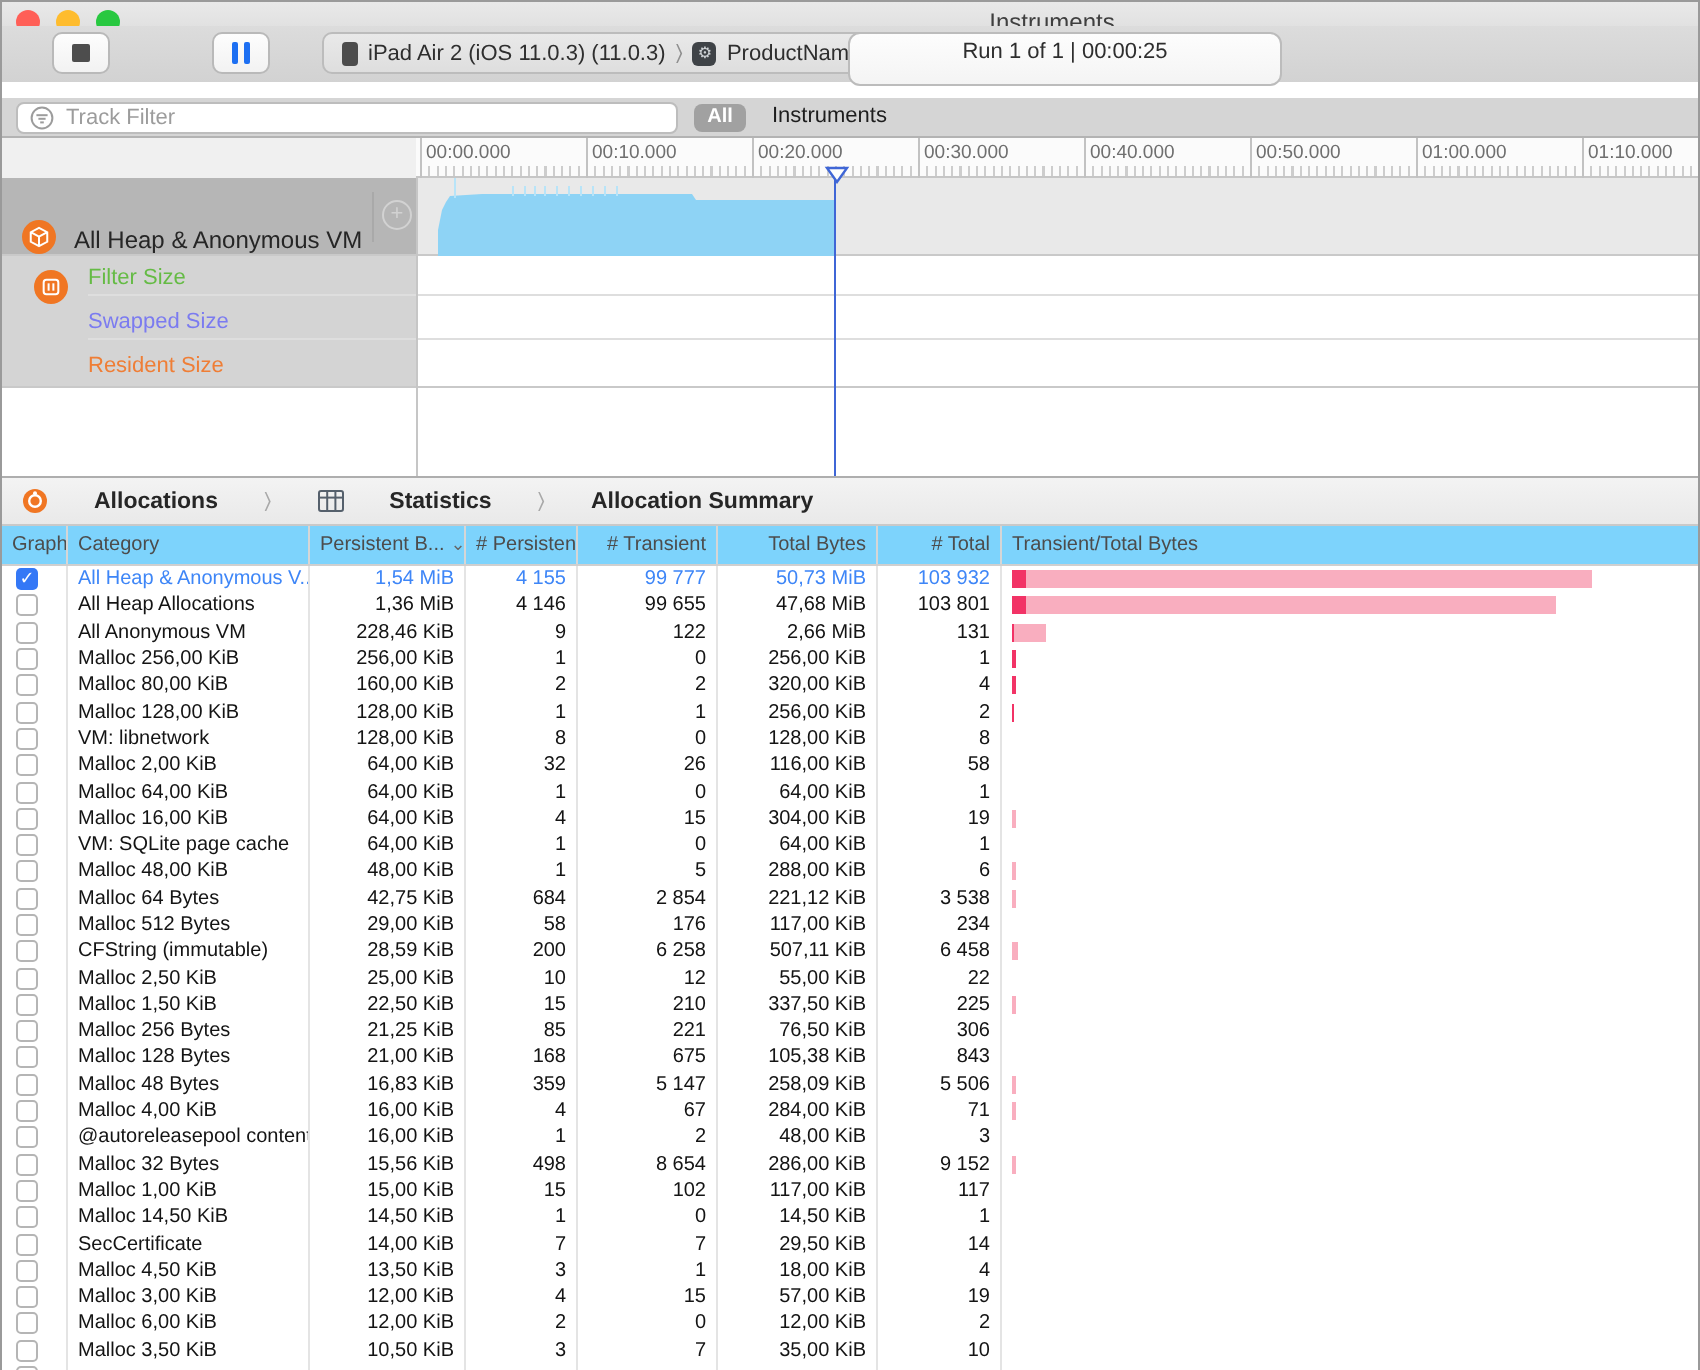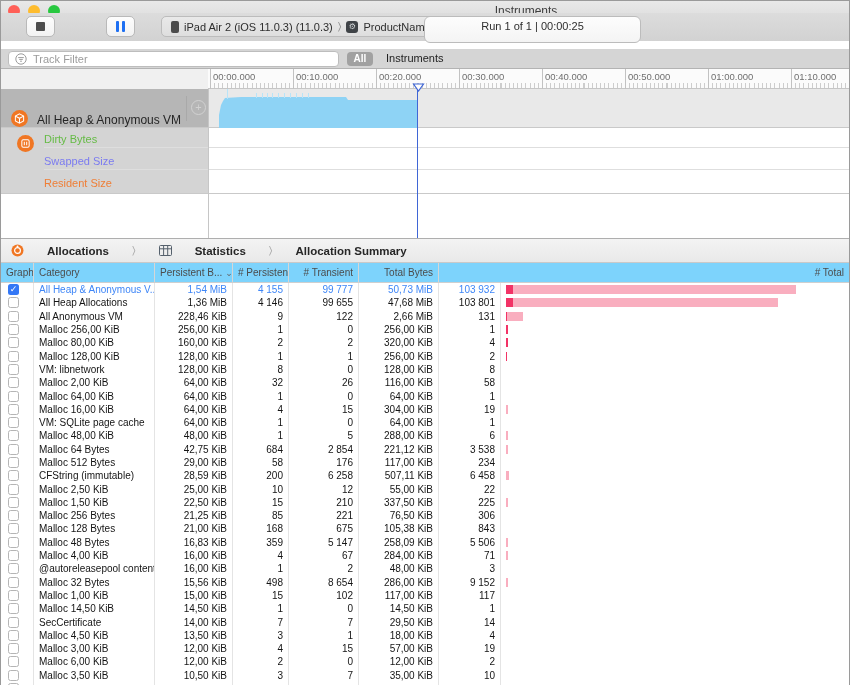--- a/index.html
+++ b/index.html
@@ -183,21 +183,21 @@
     <div class="track2">
       <div class="track2-label">
         <span class="icon-circle t2-icon" style="background:#f07623; width:17px; height:17px;">
           <svg width="11" height="11" viewBox="0 0 12 12">
               <rect x="2" y="2" width="8" height="8" rx="1.5" fill="none" stroke="#fff" stroke-width="1.1"></rect>
               <line x1="4.7" y1="4" x2="4.7" y2="8" stroke="#fff" stroke-width="1.1"></line>
               <line x1="7.3" y1="4" x2="7.3" y2="8" stroke="#fff" stroke-width="1.1"></line>
             </svg>
         </span>
         <div id="sub-labels">
-            <div class="sub-label" style="top: 5px; color: rgb(101, 187, 69);">Dirty Bytes</div>
+            <div class="sub-label" style="top: 5px; color: rgb(101, 187, 69);">Filter Size</div>
             <div class="sub-label" style="top: 27px; color: rgb(123, 123, 240);">Swapped Size</div>
             <div class="sub-label" style="top: 49px; color: rgb(239, 126, 54);">Resident Size</div>
           </div>
       </div>
       <div class="sub-div" style="top:19px;"></div>
       <div class="sub-div" style="top:41px;"></div>
     </div>
 
     <div class="col-divider"></div>
 
@@ -234,20 +234,21 @@
     <div class="hc w-graph">Graph</div>
     <div class="hc w-cat">Category</div>
     <div class="hc w-pb">
       <span>Persistent B...</span>
         <span class="sort-chevron">⌄</span>
     </div>
     <div class="hc w-np"># Persistent</div>
     <div class="hc w-nt r"># Transient</div>
     <div class="hc w-tb r">Total Bytes</div>
     <div class="hc w-ntot r"># Total</div>
+    <div class="hc">Transient/Total Bytes</div>
   </div>
 
   <div class="tbody" id="tbody">
       <div class="trow hl">
         <div class="c w-graph" style="padding: 0px;">
           <span class="cb on">✓</span>
         </div>
         <div class="c w-cat">All Heap &amp; Anonymous V...</div>
         <div class="c w-pb r">1,54 MiB</div>
         <div class="c w-np r">4 155</div>

